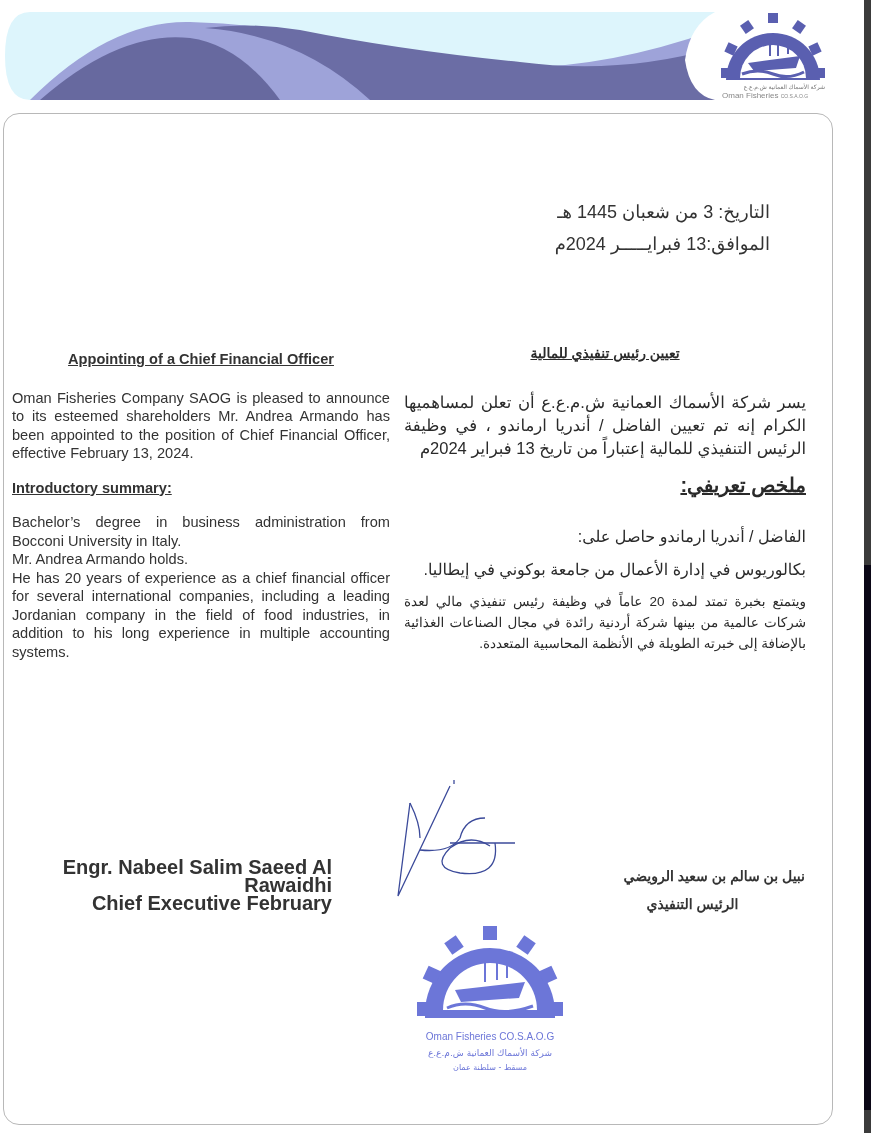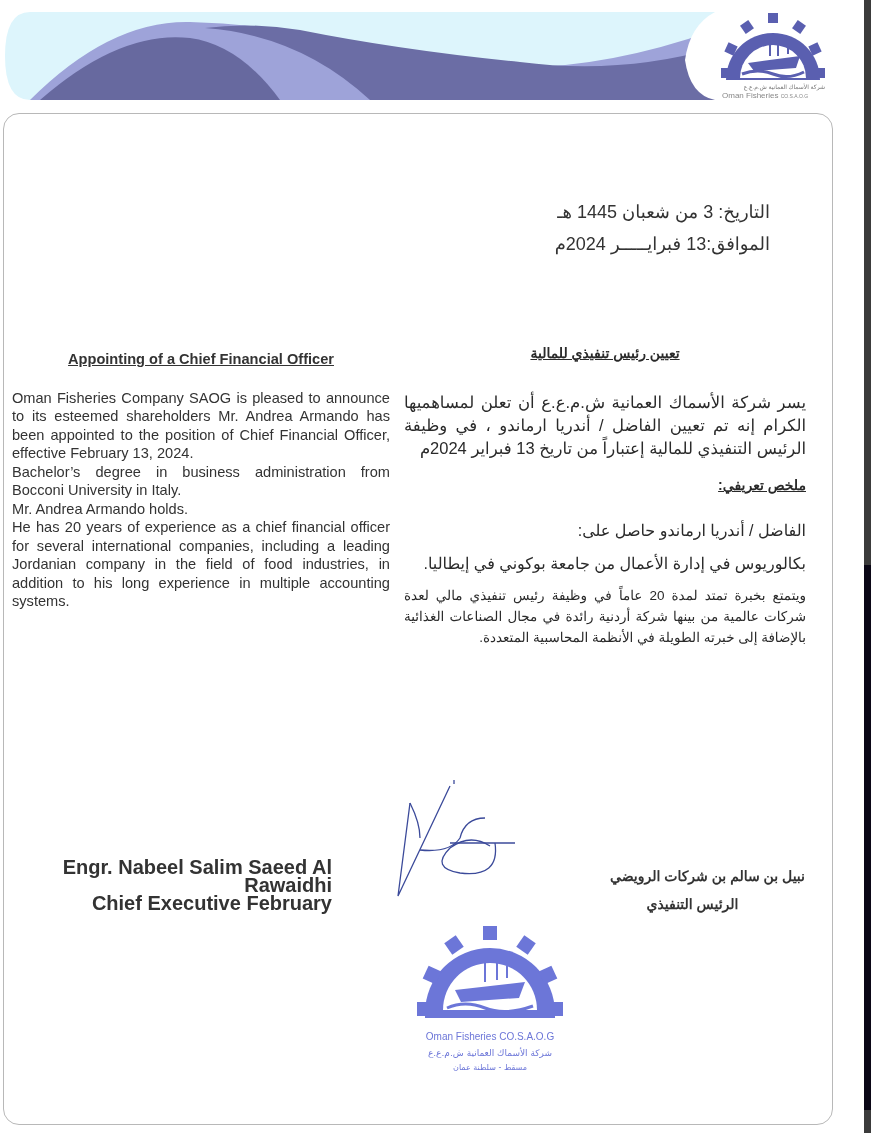--- a/index.html
+++ b/index.html
@@ -52,22 +52,22 @@
   .ar-col {
     position: absolute; left: 404px; top: 342px; width: 402px;
     direction: rtl; font-size: 16.5px; line-height: 23px; color: #2a2a2a;
   }
   .ar-title {
     text-align: center; font-weight: bold; text-decoration: underline;
     font-size: 14px; margin-bottom: 26px;
   }
   .ar-para { text-align: justify; text-align-last: right; }
   .ar-subtitle {
-    font-weight: bold; text-decoration: underline; font-size: 14px;
-    margin-top: 14px; margin-bottom: 22px;
+    font-weight: bold; text-decoration: underline; font-size: 20px;
+    margin-top: 14px; margin-bottom: 28px;
   }
   .ar-line { font-size: 16px; margin-bottom: 10px; }
   .ar-para2 { font-size: 13.5px; line-height: 21px; text-align: justify; text-align-last: right; }
   .en-sign {
     position: absolute; left: 12px; top: 858px; width: 320px;
     font-weight: bold; font-size: 20px; line-height: 18px; color: #333; text-align: right;
   }
   .en-sign .role { padding-left: 40px; }
   .ar-sign {
     position: absolute; left: 560px; top: 868px; width: 245px;
@@ -115,20 +115,21 @@
 <div class="page-frame"></div>
 
 <div class="date-block">
   <div>التاريخ: 3 من شعبان 1445 هـ</div>
   <div>الموافق:13 فبرايـــــر 2024م</div>
 </div>
 
 <div class="en-col">
   <div class="en-title">Appointing of a Chief Financial Officer</div>
   <div class="en-para">Oman Fisheries Company SAOG is pleased to announce to its esteemed shareholders Mr. Andrea Armando has been appointed to the position of Chief Financial Officer, effective February 13, 2024.</div>
+  <div class="en-subtitle">Introductory summary:</div>
   <div class="en-para">Bachelor’s degree in business administration from Bocconi University in Italy.</div>
   <div class="en-para">Mr. Andrea Armando holds.</div>
   <div class="en-para">He has 20 years of experience as a chief financial officer for several international companies, including a leading Jordanian company in the field of food industries, in addition to his long experience in multiple accounting systems.</div>
 </div>
 
 <div class="ar-col">
   <div class="ar-title">تعيين رئيس تنفيذي للمالية</div>
   <div class="ar-para">يسر شركة الأسماك العمانية ش.م.ع.ع أن تعلن لمساهميها الكرام إنه تم تعيين الفاضل / أندريا ارماندو ، في وظيفة الرئيس التنفيذي للمالية إعتباراً من تاريخ 13 فبراير 2024م</div>
   <div class="ar-subtitle">ملخص تعريفي:</div>
   <div class="ar-line">الفاضل / أندريا ارماندو حاصل على:</div>
@@ -146,21 +147,21 @@
     <path d="M64,2 L64,6"></path>
   </g>
 </svg>
 
 <div class="en-sign">
   <div>Engr. Nabeel Salim Saeed Al Rawaidhi</div>
   <div class="role">Chief Executive February</div>
 </div>
 
 <div class="ar-sign">
-  <div class="name">نبيل بن سالم بن شركات الرويضي</div>
+  <div class="name">نبيل بن سالم بن سعيد الرويضي</div>
   <div class="role">الرئيس التنفيذي</div>
 </div>
 
 <svg class="stamp" viewBox="0 0 170 170">
   <g fill="#6c76d8">
     <path d="M20,95 A65,65 0 0 1 150,95 L150,100 L20,100 Z"></path>
     <rect x="78" y="8" width="14" height="14"></rect>
     <rect x="42" y="20" width="14" height="14" transform="rotate(-35 49 27)"></rect>
     <rect x="114" y="20" width="14" height="14" transform="rotate(35 121 27)"></rect>
     <rect x="20" y="50" width="14" height="14" transform="rotate(-65 27 57)"></rect>

